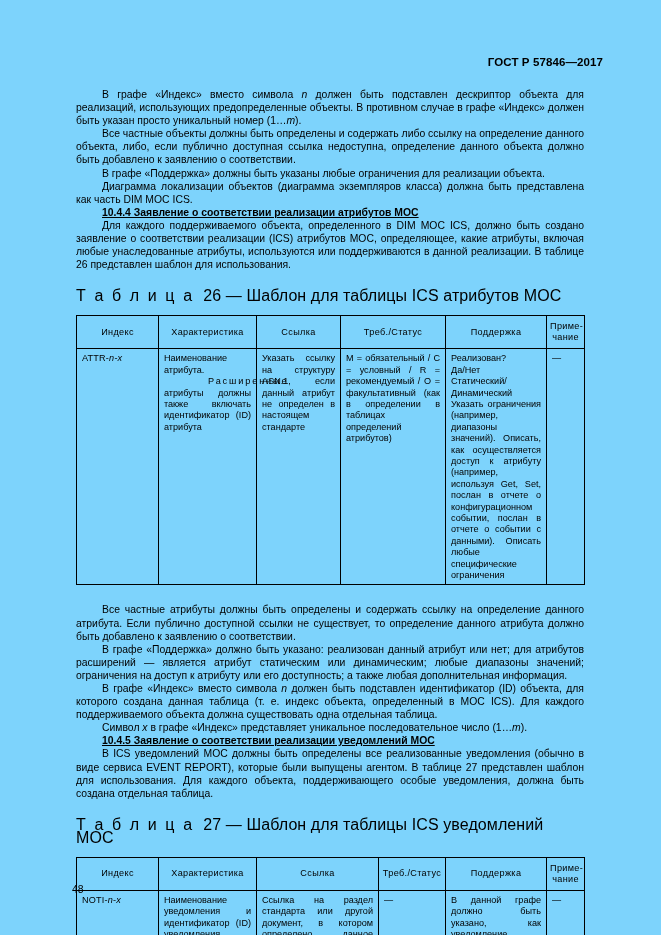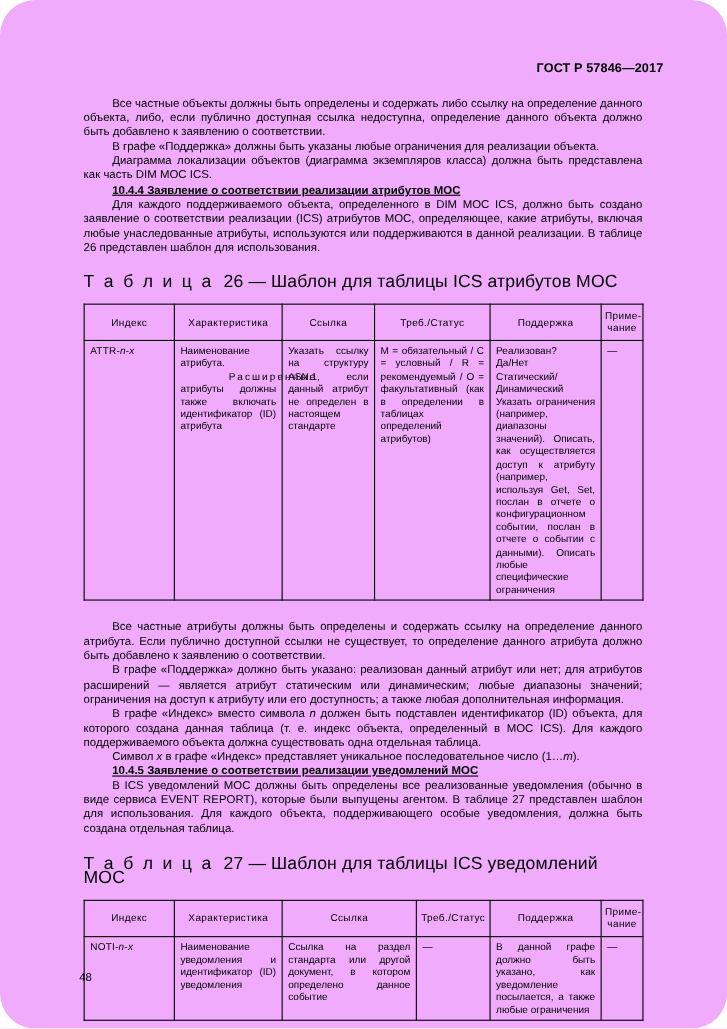--- a/index.html
+++ b/index.html
@@ -8,24 +8,23 @@
     background: #ffffff;
   }
   body {
     font-family: "Liberation Sans", sans-serif;
     color: #000000;
   }
   #page {
     position: relative;
     width: 661px;
     height: 935px;
-    background: #f0abfc;
+    background: #7dd3fc;
     overflow: hidden;
     box-sizing: border-box;
-    border-radius: 32px;
   }
   .header-line {
     position: absolute;
     top: 56px;
     left: 0;
     right: 58px;
     text-align: right;
     font-size: 11.5px;
     font-weight: bold;
     letter-spacing: 0.1px;
@@ -115,20 +114,21 @@
 </style>
 </head>
 <body>
 
 <div id="page">
 
   <div class="header-line">ГОСТ Р 57846—2017</div>
 
   <div class="content">
 
+    <p class="para">В графе «Индекс» вместо символа <span class="it">n</span> должен быть подставлен дескриптор объекта для реализаций, использующих предопределенные объекты. В противном случае в графе «Индекс» должен быть указан просто уникальный номер (1…<span class="it">m</span>).</p>
 
     <p class="para">Все частные объекты должны быть определены и содержать либо ссылку на определение данного объекта, либо, если публично доступная ссылка недоступна, определение данного объекта должно быть добавлено к заявлению о соответствии.</p>
 
     <p class="para">В графе «Поддержка» должны быть указаны любые ограничения для реализации объекта.</p>
 
     <p class="para">Диаграмма локализации объектов (диаграмма экземпляров класса) должна быть представлена как часть DIM MOC ICS.</p>
 
     <h4 class="subhead">10.4.4 Заявление о соответствии реализации атрибутов MOC</h4>
 
     <p class="para">Для каждого поддерживаемого объекта, определенного в DIM MOC ICS, должно быть создано заявление о соответствии реализации (ICS) атрибутов MOC, определяющее, какие атрибуты, включая любые унаследованные атрибуты, используются или поддерживаются в данной реализации. В таблице 26 представлен шаблон для использования.</p>

